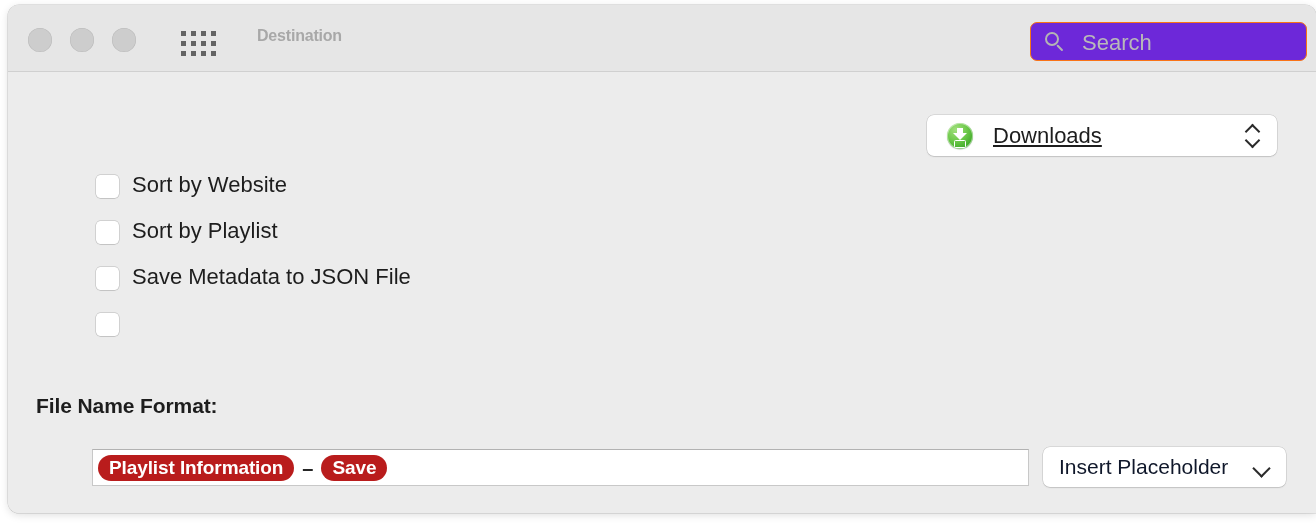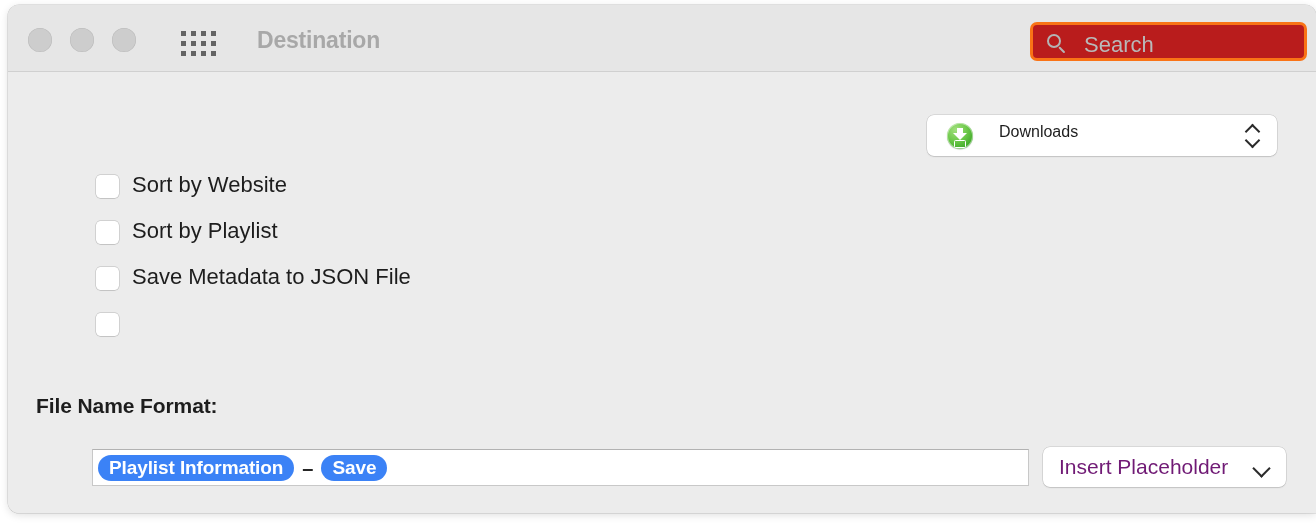--- a/index.html
+++ b/index.html
@@ -75,36 +75,36 @@
     display: block;
     width: 5px;
     height: 5px;
     background: #646464;
   }
 
   .win-title {
     position: absolute;
     left: 249px;
     top: 22px;
-    font-size: 23px;
+    font-size: 16px;
     font-weight: bold;
     color: #a8a8a8;
     letter-spacing: -0.2px;
     white-space: nowrap;
   }
 
   .search-field {
     position: absolute;
     left: 1022px;
     top: 17px;
     width: 277px;
     height: 39px;
-    border: 3px solid #f97316;
+    border: 1px solid #f97316;
     border-radius: 7px;
-    background: #b91c1c;
+    background: #6d28d9;
     box-sizing: border-box;
   }
   .search-icon {
     position: absolute;
     left: 14px;
     top: 9px;
     width: 21px;
     height: 21px;
   }
   .search-icon .lens {
@@ -198,25 +198,26 @@
     left: 7px;
     top: 16.5px;
     width: 12px;
     height: 8px;
     border: 1.7px solid #ffffff;
     border-radius: 1.5px;
     box-sizing: border-box;
   }
   .popup-label {
     position: absolute;
-    left: 72px;
+    left: 66px;
     top: 8px;
-    font-size: 16px;
+    font-size: 22px;
     color: #1d1d1d;
     white-space: nowrap;
+    text-decoration: underline;
   }
   .chev-updown {
     position: absolute;
     right: 17px;
     top: 9px;
     width: 14px;
     height: 23px;
   }
   .chev-updown::before,
   .chev-updown::after {
@@ -281,21 +282,21 @@
     bottom: 3px;
     display: flex;
     align-items: center;
   }
   .token {
     display: inline-flex;
     align-items: center;
     height: 26px;
     padding: 0 11px;
     border-radius: 13px;
-    background: #3b82f6;
+    background: #b91c1c;
     color: #ffffff;
     font-size: 19px;
     font-weight: bold;
     white-space: nowrap;
     letter-spacing: -0.1px;
   }
   .token-sep {
     margin: 0 8px;
     font-size: 20px;
     font-weight: bold;
@@ -313,21 +314,21 @@
     background: #ffffff;
     border-radius: 7px;
     box-shadow: 0 0 0 0.5px rgba(0,0,0,0.17), 0 1px 1.5px rgba(0,0,0,0.10);
     box-sizing: border-box;
   }
   .pulldown-label {
     position: absolute;
     left: 16px;
     top: 8px;
     font-size: 21px;
-    color: #701a75;
+    color: #0f172a;
     white-space: nowrap;
   }
   .chev-down {
     position: absolute;
     right: 18px;
     top: 15px;
     width: 11px;
     height: 11px;
     border-left: 2.3px solid #2b2b2b;
     border-bottom: 2.3px solid #2b2b2b;

